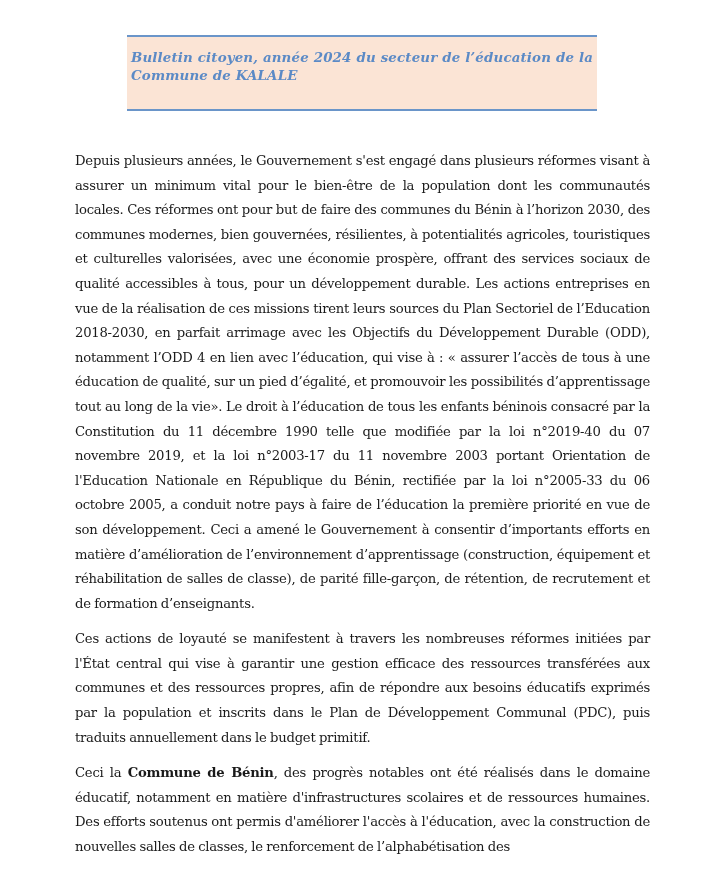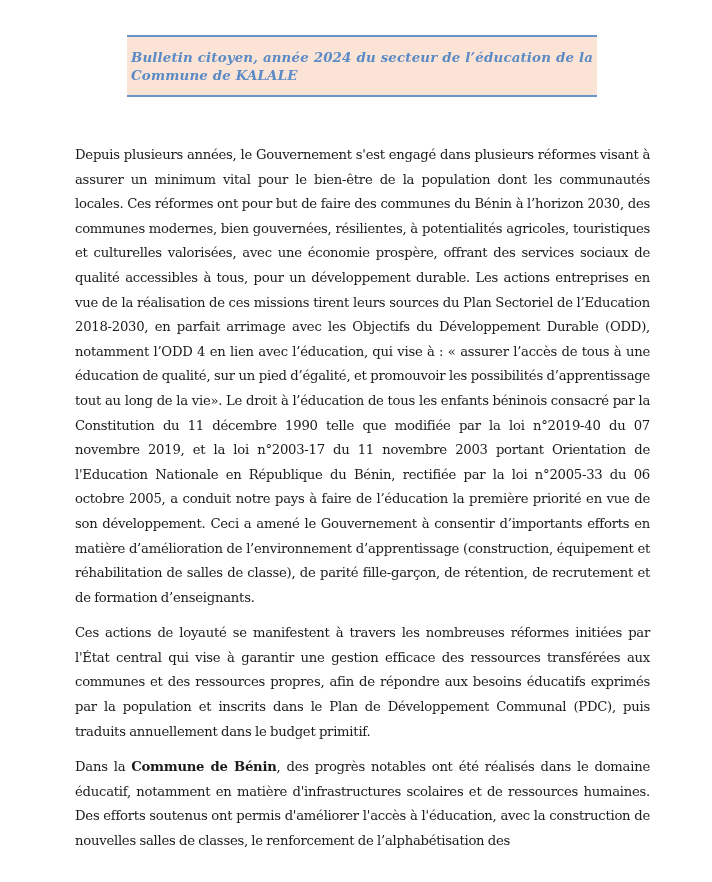--- a/index.html
+++ b/index.html
@@ -1,39 +1,39 @@
 <!DOCTYPE html>
 <html><head>
 <meta charset="utf-8">
 <style>
   html, body { margin: 0; padding: 0; background: #ffffff; }
   body { width: 712px; height: 882px; overflow: hidden; position: relative; font-family: "DejaVu Serif", "Liberation Serif", serif; color: #1a1a1a; }
   .title-box {
-    position: absolute; left: 127px; top: 35px; width: 470px; height: 62px;
+    position: absolute; left: 127px; top: 35px; width: 470px; height: 76px;
     background: #fbe4d5;
     border-top: 2px solid #6a95c9; border-bottom: 2px solid #6a95c9;
     box-sizing: border-box;
     padding: 11px 4px 0 4px;
   }
   .title-box .title {
     font-family: "DejaVu Serif", serif; font-style: italic; font-weight: bold;
     font-size: 13.4px; line-height: 18px; color: #5b8ac6; margin: 0;
     text-align: justify; text-align-last: left; letter-spacing: 0.15px;
   }
-  .body { position: absolute; left: 75px; top: 143px; width: 575px; }
+  .body { position: absolute; left: 75px; top: 149px; width: 575px; }
   .para {
     font-family: "DejaVu Serif", serif; font-size: 13.2px; line-height: 24.6px;
     text-align: justify; margin: 0 0 11px 0; letter-spacing: -0.25px; word-spacing: -0.5px;
   }
   .para b { font-weight: bold; }
 </style>
 </head>
 <body>
 
 <div class="title-box">
   <p class="title">Bulletin citoyen, année 2024 du secteur de l’éducation de la Commune de KALALE</p>
 </div>
 
 <div class="body">
   <p class="para">Depuis plusieurs années, le Gouvernement s'est engagé dans plusieurs réformes visant à assurer un minimum vital pour le bien-être de la population dont les communautés locales. Ces réformes ont pour but de faire des communes du Bénin à l’horizon 2030, des communes modernes, bien gouvernées, résilientes, à potentialités agricoles, touristiques et culturelles valorisées, avec une économie prospère, offrant des services sociaux de qualité accessibles à tous, pour un développement durable. Les actions entreprises en vue de la réalisation de ces missions tirent leurs sources du Plan Sectoriel de l’Education 2018-2030, en parfait arrimage avec les Objectifs du Développement Durable (ODD), notamment l’ODD 4 en lien avec l’éducation, qui vise à : « assurer l’accès de tous à une éducation de qualité, sur un pied d’égalité, et promouvoir les possibilités d’apprentissage tout au long de la vie». Le droit à l’éducation de tous les enfants béninois consacré par la Constitution du 11 décembre 1990 telle que modifiée par la loi n°2019-40 du 07 novembre 2019, et la loi n°2003-17 du 11 novembre 2003 portant Orientation de l'Education Nationale en République du Bénin, rectifiée par la loi n°2005-33 du 06 octobre 2005, a conduit notre pays à faire de l’éducation la première priorité en vue de son développement. Ceci a amené le Gouvernement à consentir d’importants efforts en matière d’amélioration de l’environnement d’apprentissage (construction, équipement et réhabilitation de salles de classe), de parité fille-garçon, de rétention, de recrutement et de formation d’enseignants.</p>
   <p class="para">Ces actions de loyauté se manifestent à travers les nombreuses réformes initiées par l'État central qui vise à garantir une gestion efficace des ressources transférées aux communes et des ressources propres, afin de répondre aux besoins éducatifs exprimés par la population et inscrits dans le Plan de Développement Communal (PDC), puis traduits annuellement dans le budget primitif.</p>
-  <p class="para"><span>Dans la </span><b>Commune de Bénin</b><span>, des progrès notables ont été réalisés dans le domaine éducatif, notamment en matière d'infrastructures scolaires et de ressources humaines. Des efforts soutenus ont permis d'améliorer l'accès à l'éducation, avec la construction de nouvelles salles de classes, le renforcement de l’alphabétisation des</span></p>
+  <p class="para"><span>Ceci la </span><b>Commune de Bénin</b><span>, des progrès notables ont été réalisés dans le domaine éducatif, notamment en matière d'infrastructures scolaires et de ressources humaines. Des efforts soutenus ont permis d'améliorer l'accès à l'éducation, avec la construction de nouvelles salles de classes, le renforcement de l’alphabétisation des</span></p>
 </div>
 
 </body></html>

